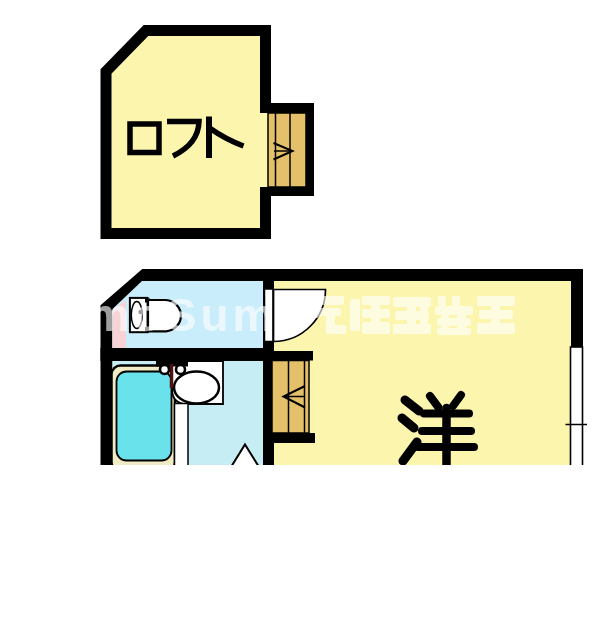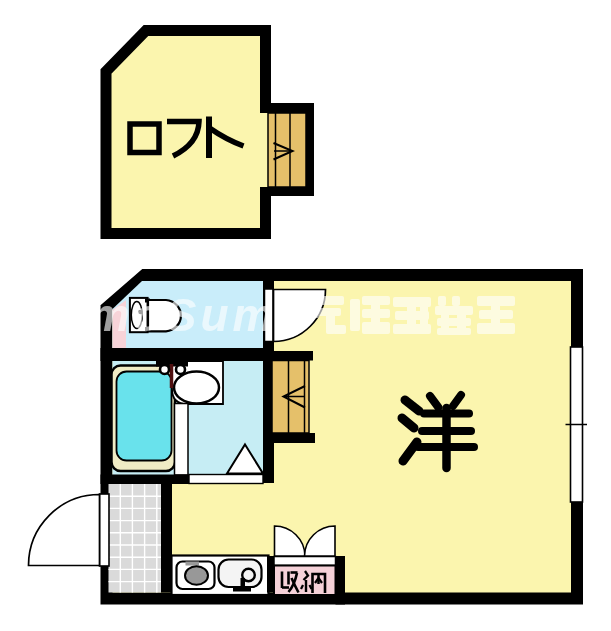--- a/index.html
+++ b/index.html
@@ -1,16 +1,16 @@
 <!DOCTYPE html>
 <html><head>
 <meta charset="utf-8">
 <style>
 html,body{margin:0;padding:0;background:#fff;}
-#plan{width:611px;height:631px;position:relative;font-family:"Liberation Sans",sans-serif;font-style:italic;}
+#plan{width:611px;height:465px;position:relative;font-family:"Liberation Sans",sans-serif;}
 </style>
 </head>
 <body>
 <div id="plan">
 <svg width="611" height="631" viewBox="0 0 611 631">
 
 <rect x="0" y="0" width="611" height="631" fill="#ffffff"></rect>
 
 <g>
 <path d="M146,30.5 H265.5 V233.5 H106 V71.5 Z" fill="#FBF5AE" stroke="#000" stroke-width="11" stroke-linejoin="miter"></path>

